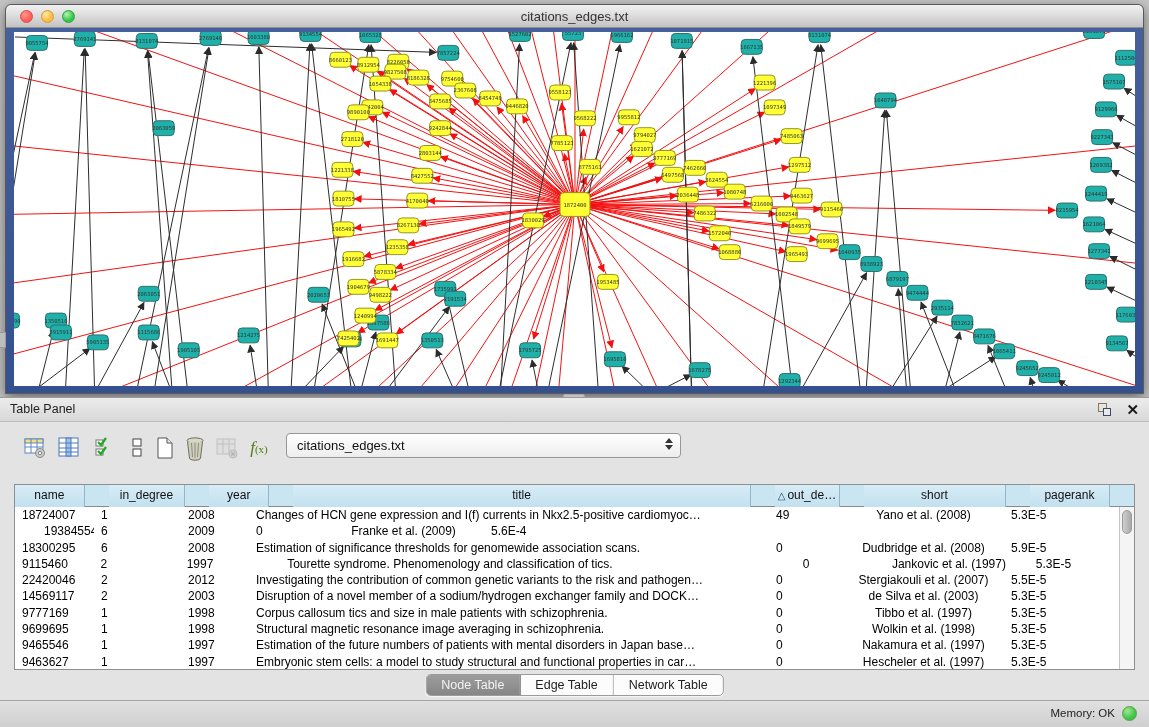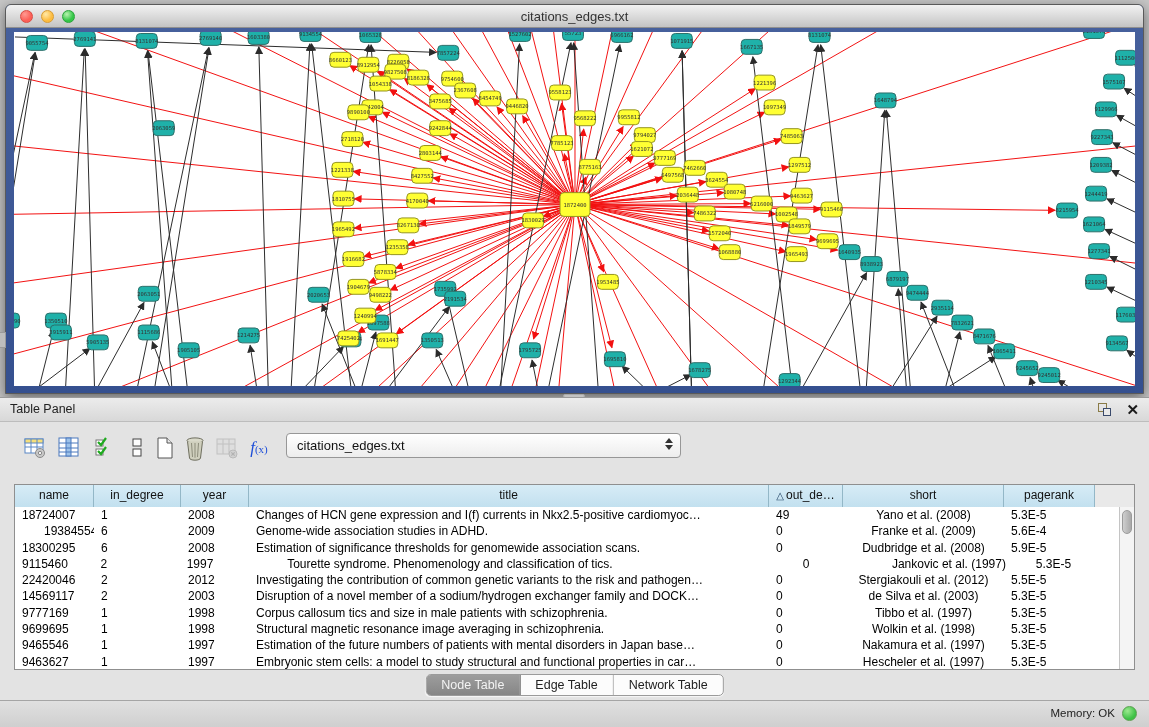--- a/index.html
+++ b/index.html
@@ -34,32 +34,32 @@
   #panel-titlebar .pt { position:absolute; left:10px; top:4px; font-size:12.5px; color:#222; }
   #panel-float { position:absolute; right:36px; top:5px; width:15px; height:14px; cursor:pointer; }
   #panel-float .sq1 { position:absolute; left:0; top:0; width:9px; height:9px; border:1.5px solid #8a7b46; }
   #panel-float .sq2 { position:absolute; left:5px; top:5px; width:8px; height:8px; border:1.5px solid #3a4a6b; background:#e9e9e9; }
   #panel-close { position:absolute; right:10px; top:3px; font-size:15px; font-weight:bold; color:#1a1a1a; cursor:pointer; }
 
   #toolbar { position:absolute; left:14px; top:32px; width:1121px; height:40px; }
   .tbtn { position:absolute; top:2px; width:30px; height:32px; border-radius:4px;
     display:flex; align-items:center; justify-content:center; cursor:pointer; }
   .tbtn svg { display:block; }
-  .fx { font-size:15px; color:#1d4ed8; font-family:"Liberation Serif", serif; }
+  .fx { font-size:15px; color:#4d7c0f; font-family:"Liberation Serif", serif; }
   .fx i { font-size:17px; }
   #network-select { position:absolute; left:272px; top:3px; width:395px; height:25px;
     border:1px solid #979797; border-radius:4px; background:linear-gradient(#ffffff,#ededed);
     font-size:13px; color:#111; line-height:23px; padding-left:10px; cursor:pointer; }
   #network-select .carets { position:absolute; right:7px; top:4px; }
   #network-select .carets .up   { width:0;height:0;border-left:4px solid transparent;border-right:4px solid transparent;border-bottom:5px solid #333; margin-bottom:2px;}
   #network-select .carets .down { width:0;height:0;border-left:4px solid transparent;border-right:4px solid transparent;border-top:5px solid #333;}
 
   #table-wrap { position:absolute; left:14px; top:86px; width:1121px; height:186px;
     background:#ffffff; border:1px solid #8f8f8f; }
-  #thead { display:flex; height:22px; border-bottom:1px solid #8a8a8a; background:#c9e5f2; }
+  #thead { display:flex; height:22px; border-bottom:1px solid #8a8a8a; background:#c9e5f2;gap:24px; }
   .hcell { height:22px; line-height:21px; text-align:center; font-size:12px; color:#111;
     border-right:1px solid #93b7c7; background:linear-gradient(#d7ecf6,#c2e0ef); overflow:hidden; white-space:nowrap; cursor:pointer; }
   .hcell .sortind { font-size:10px; color:#246; margin-right:2px; }
   .hfiller { flex:1; background:#e9e9e9; border-right:none; }
   #tbody { position:absolute; left:0; top:22px; right:15px; bottom:0; overflow:hidden; }
   .trow { display:flex; height:16.3px; }
   .tcell { font-size:12px; line-height:16px; color:#000; white-space:nowrap; overflow:hidden;
     text-overflow:clip; padding-left:7px; }
   .tcell.center { text-align:center; padding-left:0; }
   #vscroll { position:absolute; right:0; top:22px; width:15px; bottom:0;
@@ -850,21 +850,20 @@
           <div class="tcell" style="width: 68px;">2008</div>
           <div class="tcell" style="width: 520px;">Changes of HCN gene expression and I(f) currents in Nkx2.5-positive cardiomyoc…</div>
           <div class="tcell" style="width: 74px;">49</div>
           <div class="tcell center" style="width: 161px;">Yano et al. (2008)</div>
           <div class="tcell" style="width: 91px;">5.3E-5</div>
         </div>
         <div class="trow">
           <div class="tcell" style="width: 79px; padding-left: 29px;">19384554</div>
           <div class="tcell" style="width: 87px;">6</div>
           <div class="tcell" style="width: 68px;">2009</div>
-          <div class="tcell" style="width: 520px;">Genome-wide association studies in ADHD.</div>
           <div class="tcell" style="width: 74px;">0</div>
           <div class="tcell center" style="width: 161px;">Franke et al. (2009)</div>
           <div class="tcell" style="width: 91px;">5.6E-4</div>
         </div>
         <div class="trow">
           <div class="tcell" style="width: 79px;">18300295</div>
           <div class="tcell" style="width: 87px;">6</div>
           <div class="tcell" style="width: 68px;">2008</div>
           <div class="tcell" style="width: 520px;">Estimation of significance thresholds for genomewide association scans.</div>
           <div class="tcell" style="width: 74px;">0</div>
@@ -879,21 +878,21 @@
           <div class="tcell" style="width: 74px;">0</div>
           <div class="tcell center" style="width: 161px;">Jankovic et al. (1997)</div>
           <div class="tcell" style="width: 91px;">5.3E-5</div>
         </div>
         <div class="trow">
           <div class="tcell" style="width: 79px;">22420046</div>
           <div class="tcell" style="width: 87px;">2</div>
           <div class="tcell" style="width: 68px;">2012</div>
           <div class="tcell" style="width: 520px;">Investigating the contribution of common genetic variants to the risk and pathogen…</div>
           <div class="tcell" style="width: 74px;">0</div>
-          <div class="tcell center" style="width: 161px;">Stergiakouli et al. (2012)</div>
+          <div class="tcell center" style="width: 161px;">Stergiakouli et al. (2007)</div>
           <div class="tcell" style="width: 91px;">5.5E-5</div>
         </div>
         <div class="trow">
           <div class="tcell" style="width: 79px;">14569117</div>
           <div class="tcell" style="width: 87px;">2</div>
           <div class="tcell" style="width: 68px;">2003</div>
           <div class="tcell" style="width: 520px;">Disruption of a novel member of a sodium/hydrogen exchanger family and DOCK…</div>
           <div class="tcell" style="width: 74px;">0</div>
           <div class="tcell center" style="width: 161px;">de Silva et al. (2003)</div>
           <div class="tcell" style="width: 91px;">5.3E-5</div>

